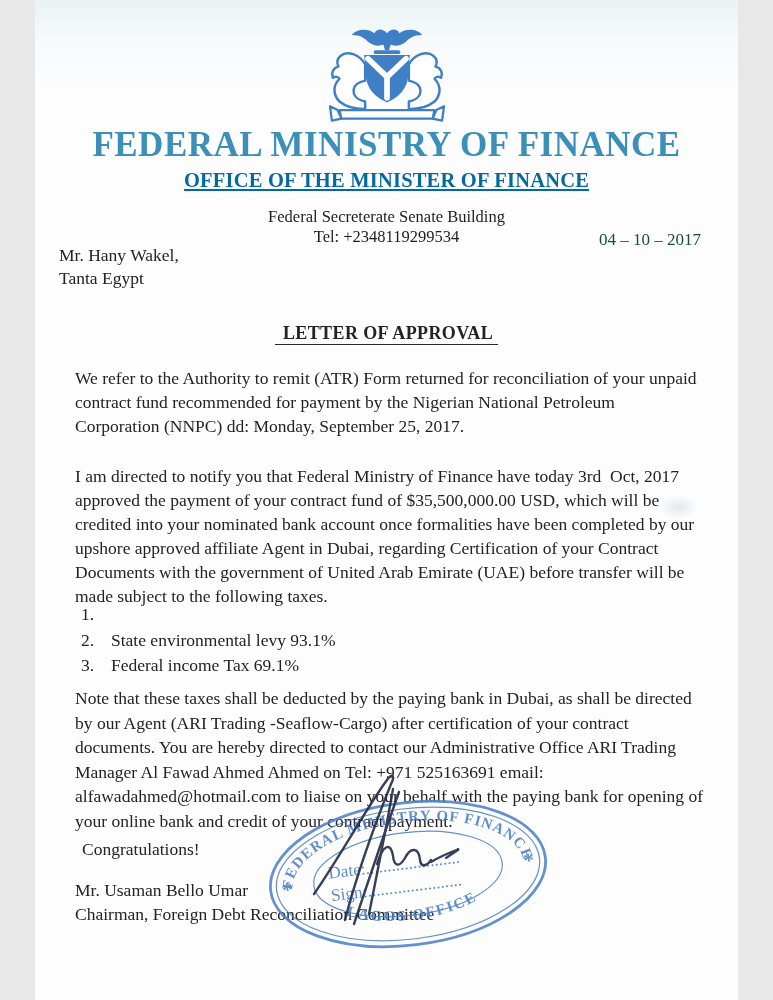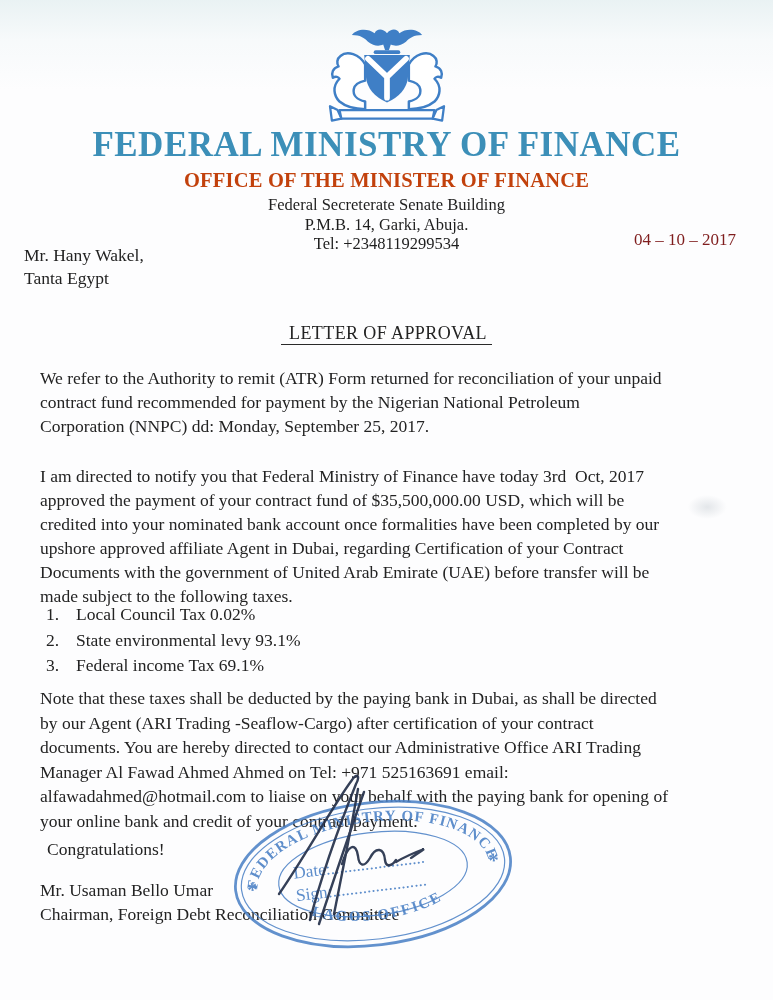--- a/index.html
+++ b/index.html
@@ -1,39 +1,39 @@
 <!DOCTYPE html>
 <html><head>
 <meta charset="utf-8">
 <style>
   html,body { margin:0; padding:0; background:#e8e8e8; }
   .page {
-    position:relative; width:773px; height:1000px; margin:0 auto;
+    position:relative; width:703px; height:1000px; margin:0 auto;
     background:#fdfdfe; overflow:hidden;
     font-family:"Liberation Serif", serif; color:#232323;
   }
   .page::before {
     content:""; position:absolute; inset:0; pointer-events:none;
     background:
       radial-gradient(26px 16px at 91.5% 50.7%, rgba(185,193,200,.38), rgba(255,255,255,0) 75%),
       linear-gradient(180deg, rgba(214,231,233,.5) 0%, rgba(236,244,245,.35) 4%, rgba(255,255,255,0) 9%);
   }
   .header { position:absolute; top:26px; left:0; right:0; text-align:center; }
   .emblem { display:block; margin:0 auto; }
   .ministry {
     margin:3px 0 0; font-size:35px; font-weight:bold; letter-spacing:.5px;
     color:#3c8fb8;
   }
-  .office { margin:4px 0 0; font-size:20.5px; font-weight:bold; color:#c2410c; letter-spacing:.2px; }
+  .office { margin:4px 0 0; font-size:20.5px; font-weight:bold; color:#0369a1; letter-spacing:.2px;text-decoration:underline; }
   .addr { font-size:16.5px; line-height:19.5px; color:#1e1e1e; }
-  .addr:first-of-type { margin-top:3px; }
-  .date-line { position:absolute; top:230px; right:37px; font-size:17px; color:#7f1d1d; }
+  .addr:first-of-type { margin-top:15px; }
+  .date-line { position:absolute; top:230px; right:37px; font-size:17px; color:#14532d; }
   .recipient { position:absolute; top:244px; left:24px; font-size:17.5px; line-height:23px; }
   .letter-title { position:absolute; top:323px; left:0; right:0; text-align:center; font-size:18px; letter-spacing:.4px; }
-  .letter-title span { border-bottom:1.6px solid #2a2a2a; padding:0 5px 1px 8px; }
+  .letter-title span { border-bottom:1.6px solid #2a2a2a; padding:0 5px 1px 8px;font-weight:bold; }
   .body-block { position:absolute; left:40px; width:700px; font-size:17.5px; line-height:24px; white-space:pre-wrap; }
   .p1 { top:366px; }
   .p2 { top:464px; }
   .p3 { top:686px; line-height:24.5px; }
   .tax-list { position:absolute; left:46px; top:604px; font-size:17.5px; }
   .tax-row { display:flex; height:25.5px; align-items:baseline; }
   .tax-num { width:30px; }
   .closing { position:absolute; left:47px; top:839px; font-size:17.5px; }
   .sig-name { position:absolute; left:40px; top:880px; font-size:17.5px;text-align:right; }
   .sig-title { position:absolute; left:40px; top:904px; font-size:17.5px; }
@@ -62,21 +62,20 @@
       </g>
 
       <g fill="#ffffff" stroke="#3f7fc6" stroke-width="2.4" stroke-linejoin="round">
         <path d="M28 88 L20 84 L22 99 L32 97 Z M132 88 L140 84 L138 99 L128 97 Z"></path>
         <path d="M30 88 L130 88 L128 97 L32 97 Z"></path>
       </g>
     </svg>
     <h1 class="ministry">FEDERAL MINISTRY OF FINANCE</h1>
     <h2 class="office">OFFICE OF THE MINISTER OF FINANCE</h2>
     <div class="addr">Federal Secreterate Senate Building</div>
-    <div class="addr">P.M.B. 14, Garki, Abuja.</div>
     <div class="addr">Tel: +2348119299534</div>
   </div>
 
   <div class="date-line">04 – 10 – 2017</div>
 
   <div class="recipient">
     <div>Mr. Hany Wakel,</div>
     <div>Tanta Egypt</div>
   </div>
 
@@ -90,21 +89,20 @@
   <div class="body-block p2">I am directed to notify you that Federal Ministry of Finance have today 3rd  Oct, 2017
 approved the payment of your contract fund of $35,500,000.00 USD, which will be
 credited into your nominated bank account once formalities have been completed by our
 upshore approved affiliate Agent in Dubai, regarding Certification of your Contract
 Documents with the government of United Arab Emirate (UAE) before transfer will be
 made subject to the following taxes.</div>
 
   <div class="tax-list">
     <div class="tax-row">
       <span class="tax-num">1.</span>
-      <span>Local Council Tax 0.02%</span>
     </div>
     <div class="tax-row">
       <span class="tax-num">2.</span>
       <span>State environmental levy 93.1%</span>
     </div>
     <div class="tax-row">
       <span class="tax-num">3.</span>
       <span>Federal income Tax 69.1%</span>
     </div>
   </div>

